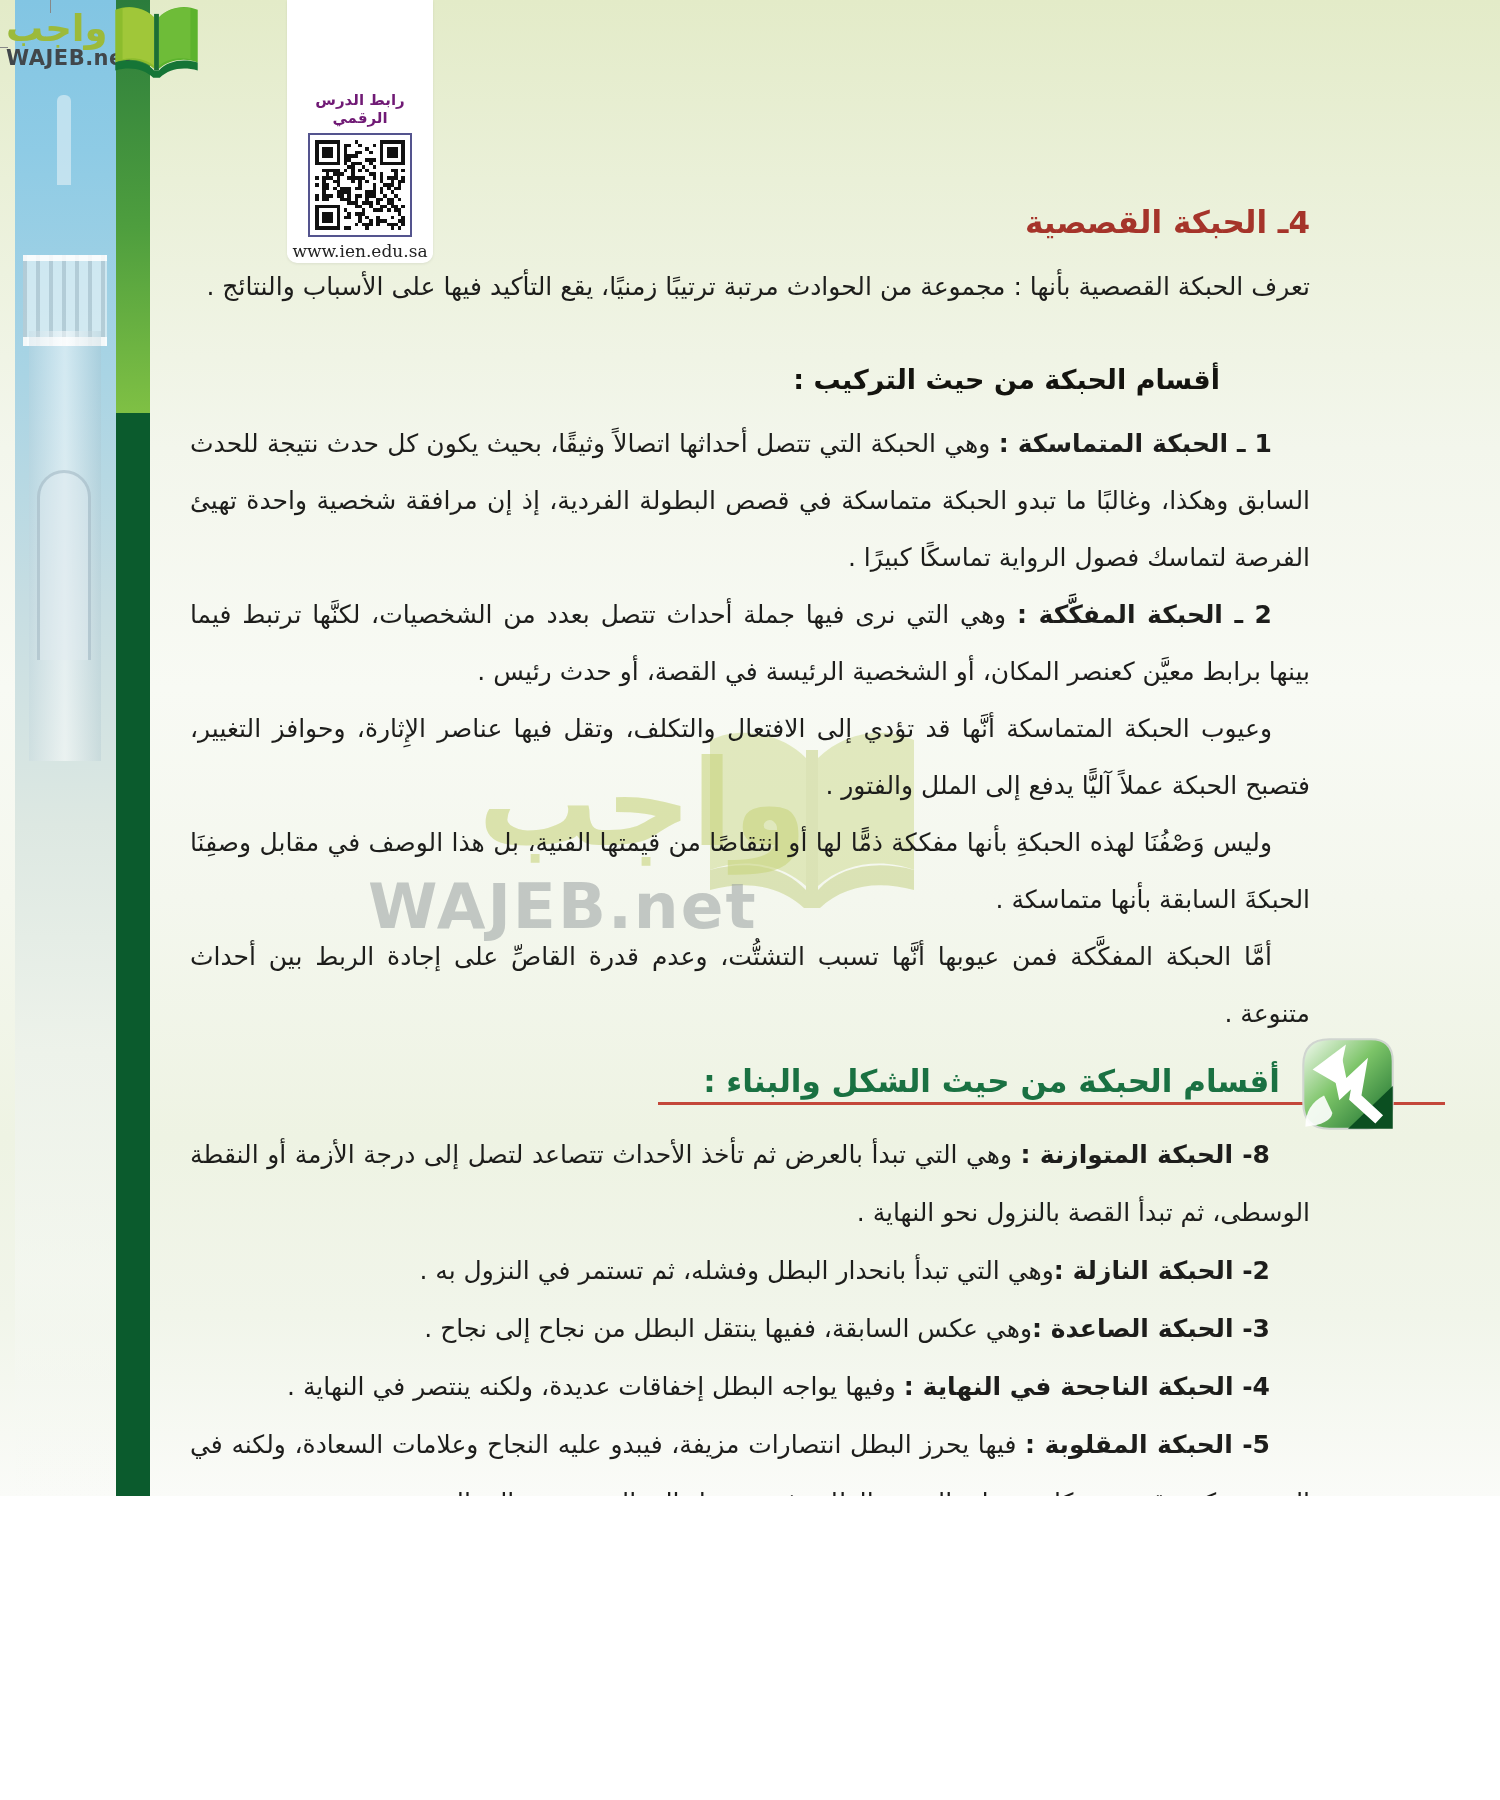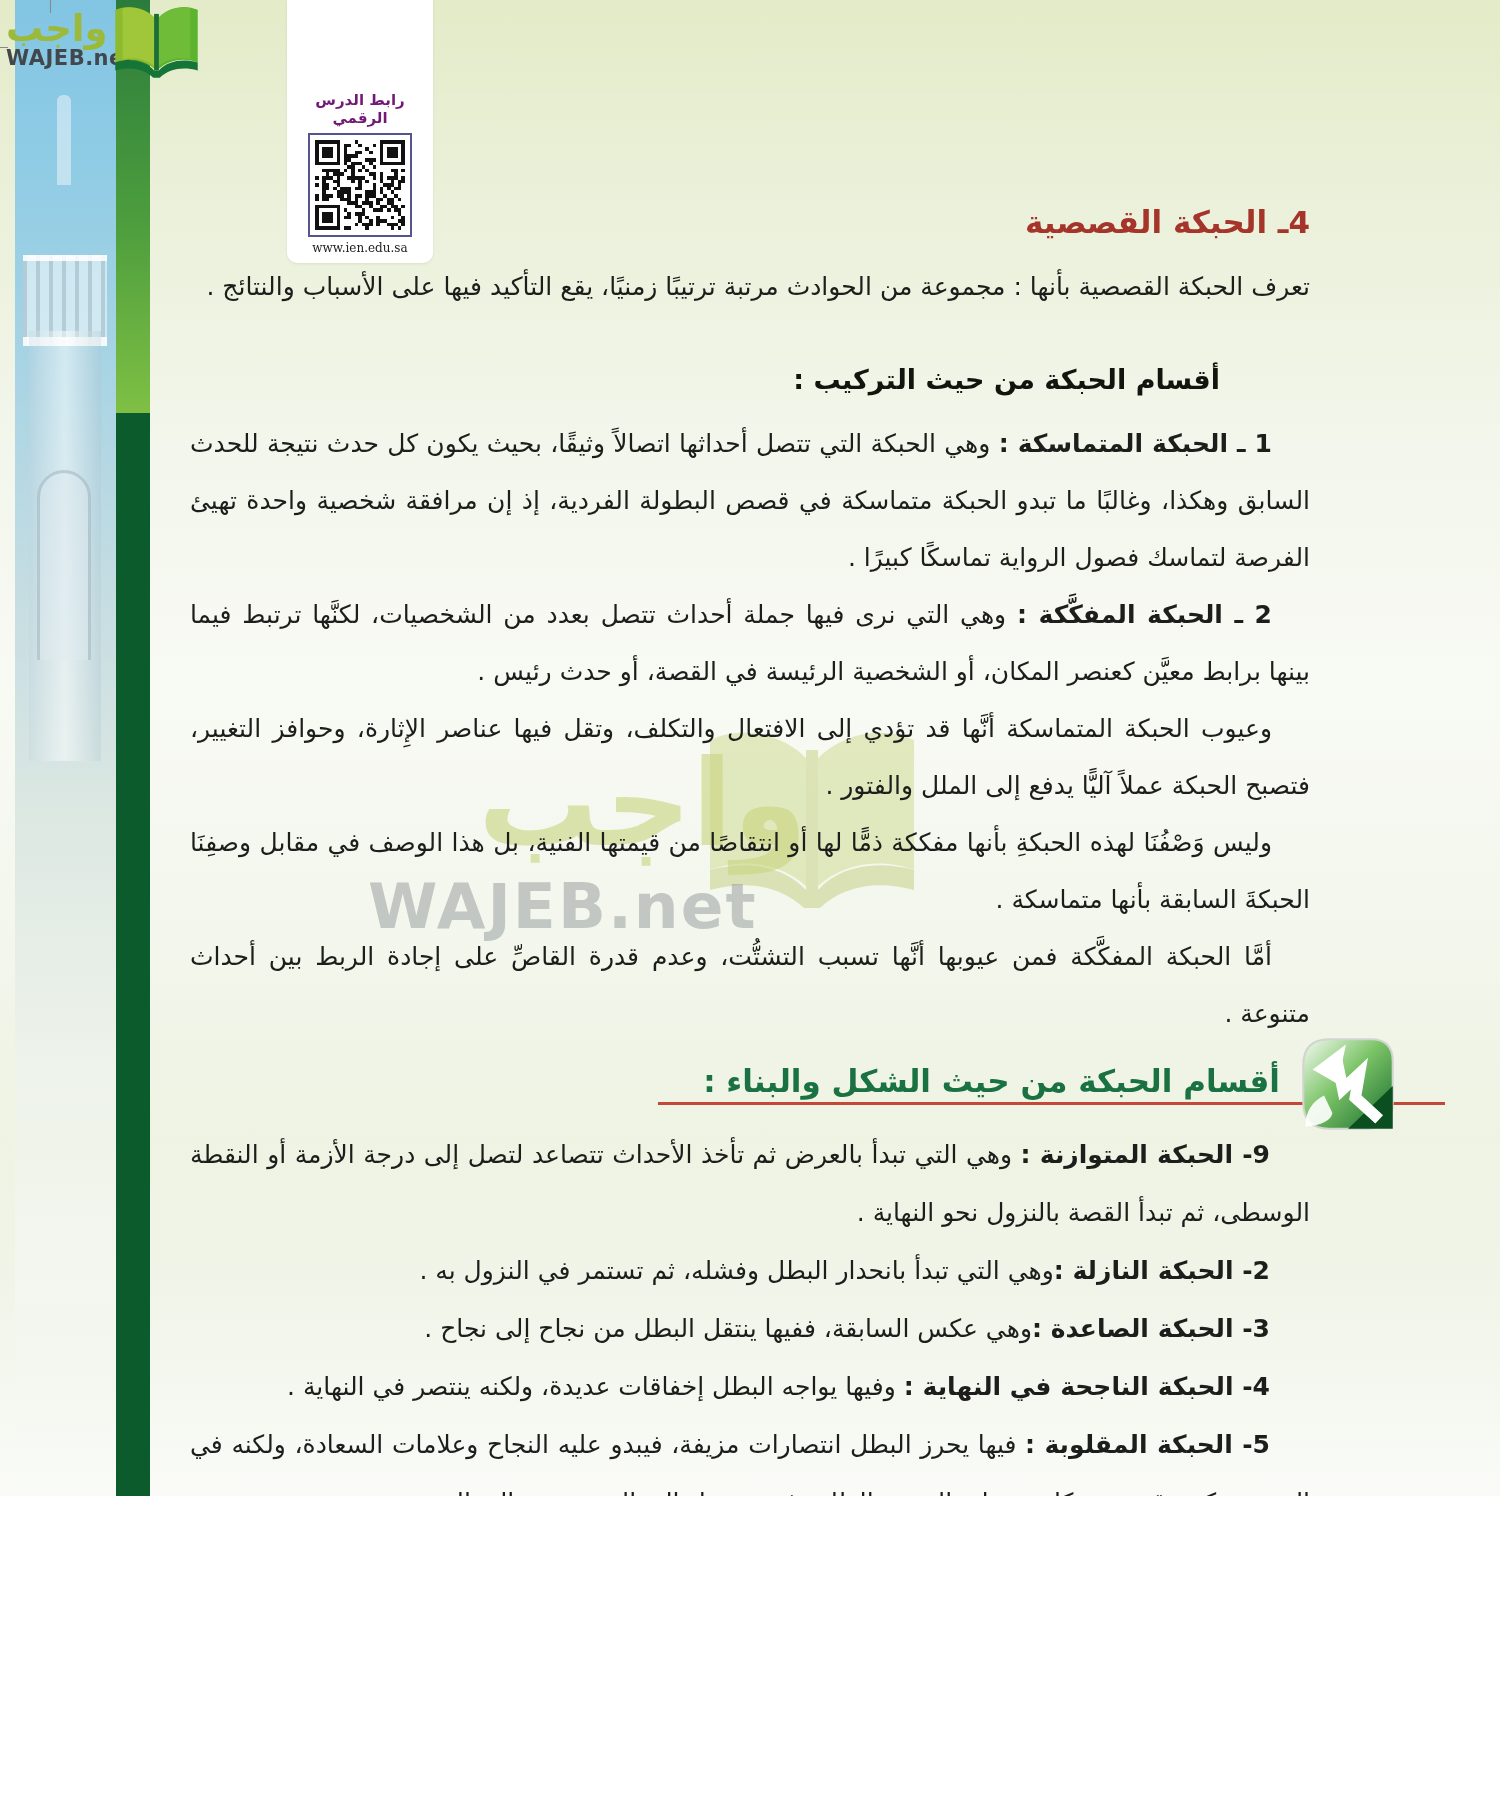--- a/index.html
+++ b/index.html
@@ -31,21 +31,21 @@
   .site-logo .en{font-size:21px;font-weight:bold;color:#41474b;margin-top:1px;letter-spacing:.5px;}
 
   .book-logo{position:absolute;left:108px;top:0;width:97px;height:86px;z-index:6;}
 
   
   .qr-card{position:absolute;left:287px;top:0;width:146px;height:263px;background:#fff;border-radius:0 0 10px 10px;
     z-index:5;text-align:center;box-shadow:0 1px 3px rgba(0,0,0,.08);}
   .qr-label{margin-top:91px;font-size:15px;font-weight:bold;color:#701a75;}
   .qr-frame{margin:6px auto 0;width:104px;height:104px;border:2px solid #54548e;background:#fff;padding:5px;box-sizing:border-box;}
   .qr-frame svg{width:100%;height:100%;shape-rendering:crispEdges;display:block;}
-  .qr-url{margin-top:4px;font-family:"DejaVu Serif",serif;font-size:12px;color:#222;}
+  .qr-url{margin-top:4px;font-family:"DejaVu Serif",serif;font-size:17px;color:#222;}
 
   
   .wm-book{position:absolute;left:672px;top:722px;width:280px;height:200px;opacity:.5;z-index:2;}
   .wm-ar{position:absolute;left:478px;top:738px;font-size:120px;font-weight:bold;color:#c9d57f;opacity:.6;z-index:2;line-height:1.1;direction:rtl;}
   .wm-en{position:absolute;left:368px;top:870px;font-size:63px;font-weight:bold;color:#9aa1a1;opacity:.55;z-index:2;letter-spacing:2px;}
 
   
   .content{position:absolute;top:200px;right:190px;width:1120px;direction:rtl;z-index:3;color:#1d1d1b;
     font-size:25px;line-height:57px;text-align:justify;}
   .title{margin:0;font-size:31px;line-height:44px;color:#a5342a;font-weight:bold;text-align:right;}
@@ -365,21 +365,21 @@
     <p class="bp"><span class="lead"></span><span>أمَّا الحبكة المفكَّكة فمن عيوبها أنَّها تسبب التشتُّت، وعدم قدرة القاصِّ على إجادة الربط بين أحداث متنوعة .</span></p>
 
     <div class="sec2row">
       <h2 class="sub2">أقسام الحبكة من حيث الشكل والبناء :</h2>
       <div class="redline"></div>
       <svg class="icon-big">
           <use href="#trendsym"></use>
         </svg>
     </div>
 
-    <p class="item"><span class="lead">9- الحبكة المتوازنة :</span><span> وهي التي تبدأ بالعرض ثم تأخذ الأحداث تتصاعد لتصل إلى درجة الأزمة أو النقطة الوسطى، ثم تبدأ القصة بالنزول نحو النهاية .</span></p>
+    <p class="item"><span class="lead">8- الحبكة المتوازنة :</span><span> وهي التي تبدأ بالعرض ثم تأخذ الأحداث تتصاعد لتصل إلى درجة الأزمة أو النقطة الوسطى، ثم تبدأ القصة بالنزول نحو النهاية .</span></p>
     <p class="item"><span class="lead">2- الحبكة النازلة :</span><span>وهي التي تبدأ بانحدار البطل وفشله، ثم تستمر في النزول به .</span></p>
     <p class="item"><span class="lead">3- الحبكة الصاعدة :</span><span>وهي عكس السابقة، ففيها ينتقل البطل من نجاح إلى نجاح .</span></p>
     <p class="item"><span class="lead">4- الحبكة الناجحة في النهاية :</span><span> وفيها يواجه البطل إخفاقات عديدة، ولكنه ينتصر في النهاية .</span></p>
     <p class="item"><span class="lead">5- الحبكة المقلوبة :</span><span> فيها يحرز البطل انتصارات مزيفة، فيبدو عليه النجاح وعلامات السعادة، ولكنه في الحقيقة يكون قد بنى مكاسبه على الغش والظلم، فحين يصل إلى القمة يهوي إلى الحضيض .</span></p>
   </div>
 
   <svg class="moe-dots" viewBox="0 0 190 88" fill="#74ad93">
     <circle cx="10" cy="16" r="5" fill="#7fb79d"></circle>
       <circle cx="24" cy="12" r="5.5" fill="#7fb79d"></circle>
       <circle cx="38" cy="9" r="5.5" fill="#7fb79d"></circle>

